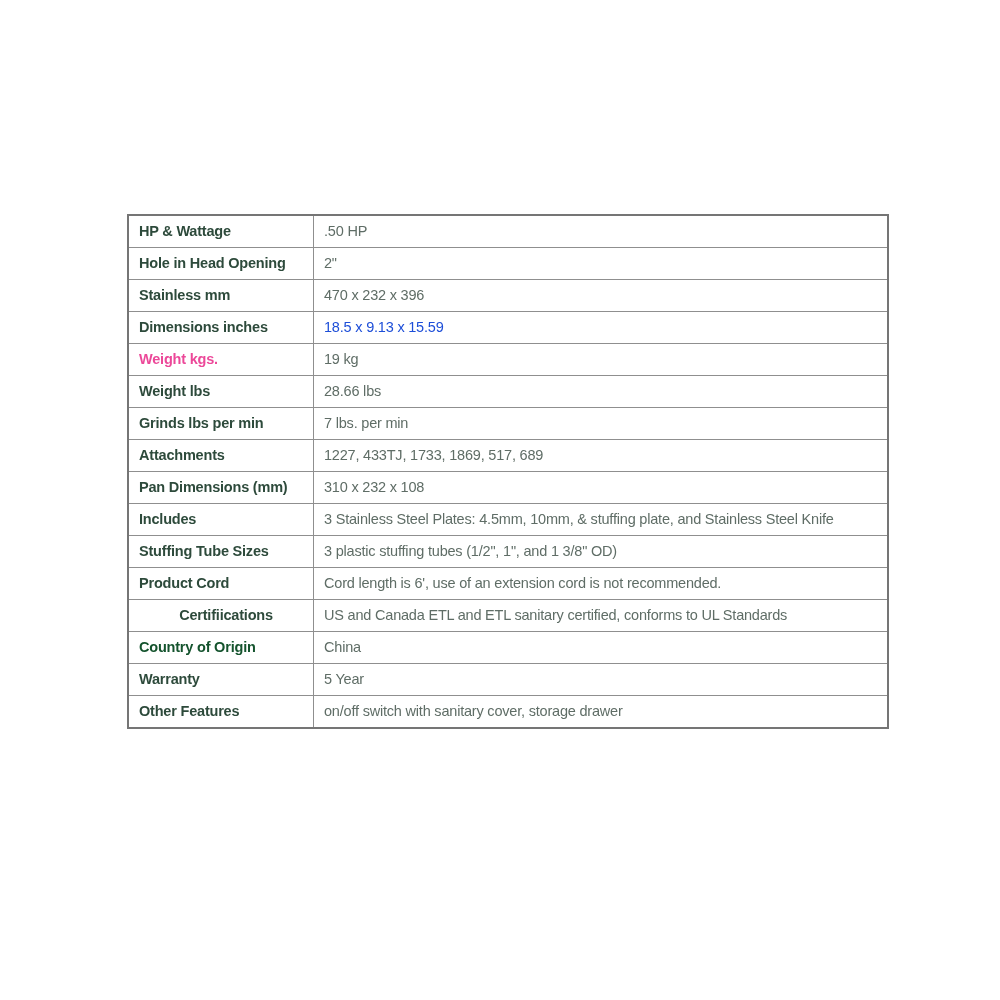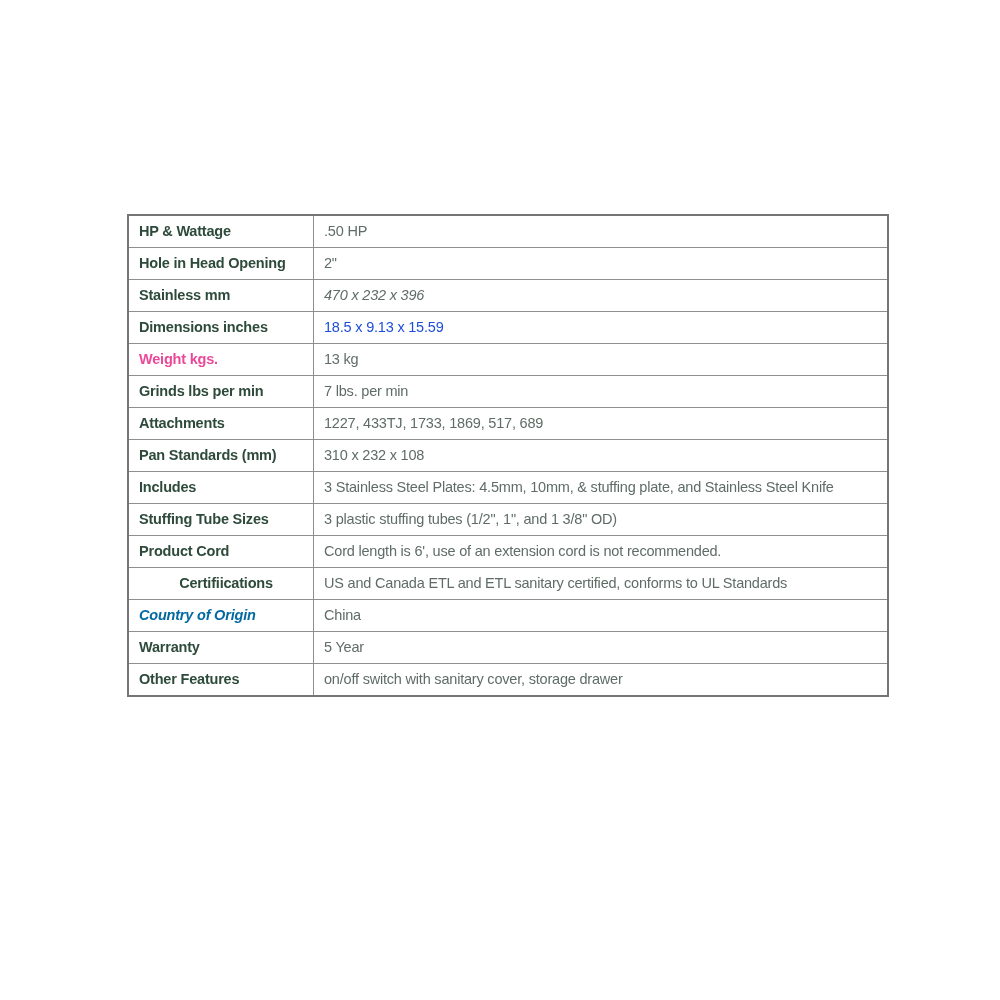--- a/index.html
+++ b/index.html
@@ -55,60 +55,64 @@
         <tr>
           <td class="label-cell" style="color: rgb(45, 74, 59);">HP &amp; Wattage</td>
           <td class="value-cell" style="color: rgb(95, 109, 102);">.50 HP</td>
         </tr>
         <tr>
           <td class="label-cell" style="color: rgb(45, 74, 59);">Hole in Head Opening</td>
           <td class="value-cell" style="color: rgb(95, 109, 102);">2"</td>
         </tr>
         <tr>
           <td class="label-cell" style="color: rgb(45, 74, 59);">Stainless mm</td>
-          <td class="value-cell" style="color: rgb(95, 109, 102); font-style: italic;">470 x 232 x 396</td>
+          <td class="value-cell" style="color: rgb(95, 109, 102);">470 x 232 x 396</td>
         </tr>
         <tr>
           <td class="label-cell" style="color: rgb(45, 74, 59);">Dimensions inches</td>
           <td class="value-cell" style="color: #1d4ed8;">18.5 x 9.13 x 15.59</td>
         </tr>
         <tr>
           <td class="label-cell" style="color: #ec4899;">Weight kgs.</td>
-          <td class="value-cell" style="color: rgb(95, 109, 102);">13 kg</td>
+          <td class="value-cell" style="color: rgb(95, 109, 102);">19 kg</td>
+        </tr>
+        <tr>
+          <td class="label-cell" style="color: rgb(45, 74, 59);">Weight lbs</td>
+          <td class="value-cell" style="color: rgb(95, 109, 102);">28.66 lbs</td>
         </tr>
         <tr>
           <td class="label-cell" style="color: rgb(45, 74, 59);">Grinds lbs per min</td>
           <td class="value-cell" style="color: rgb(95, 109, 102);">7 lbs. per min</td>
         </tr>
         <tr>
           <td class="label-cell" style="color: rgb(45, 74, 59);">Attachments</td>
           <td class="value-cell" style="color: rgb(95, 109, 102);">1227, 433TJ, 1733, 1869, 517, 689</td>
         </tr>
         <tr>
-          <td class="label-cell" style="color: rgb(45, 74, 59);">Pan Standards (mm)</td>
+          <td class="label-cell" style="color: rgb(45, 74, 59);">Pan Dimensions (mm)</td>
           <td class="value-cell" style="color: rgb(95, 109, 102);">310 x 232 x 108</td>
         </tr>
         <tr>
           <td class="label-cell" style="color: rgb(45, 74, 59);">Includes</td>
           <td class="value-cell" style="color: rgb(95, 109, 102);">3 Stainless Steel Plates: 4.5mm, 10mm, &amp; stuffing plate, and Stainless Steel Knife</td>
         </tr>
         <tr>
           <td class="label-cell" style="color: rgb(45, 74, 59);">Stuffing Tube Sizes</td>
           <td class="value-cell" style="color: rgb(95, 109, 102);">3 plastic stuffing tubes (1/2", 1", and 1 3/8" OD)</td>
         </tr>
         <tr>
           <td class="label-cell" style="color: rgb(45, 74, 59);">Product Cord</td>
           <td class="value-cell" style="color: rgb(95, 109, 102);">Cord length is 6', use of an extension cord is not recommended.</td>
         </tr>
         <tr>
           <td class="label-cell" style="color: rgb(45, 74, 59); text-align: center;">Certifiications</td>
           <td class="value-cell" style="color: rgb(95, 109, 102);">US and Canada ETL and ETL sanitary certified, conforms to UL Standards</td>
         </tr>
         <tr>
-          <td class="label-cell" style="color: #0369a1; font-style: italic;">Country of Origin</td>
+          <td class="label-cell" style="color: #14532d;">Country of Origin</td>
           <td class="value-cell" style="color: rgb(95, 109, 102);">China</td>
         </tr>
         <tr>
           <td class="label-cell" style="color: rgb(45, 74, 59);">Warranty</td>
           <td class="value-cell" style="color: rgb(95, 109, 102);">5 Year</td>
         </tr>
         <tr>
           <td class="label-cell" style="color: rgb(45, 74, 59);">Other Features</td>
           <td class="value-cell" style="color: rgb(95, 109, 102);">on/off switch with sanitary cover, storage drawer</td>
         </tr>

